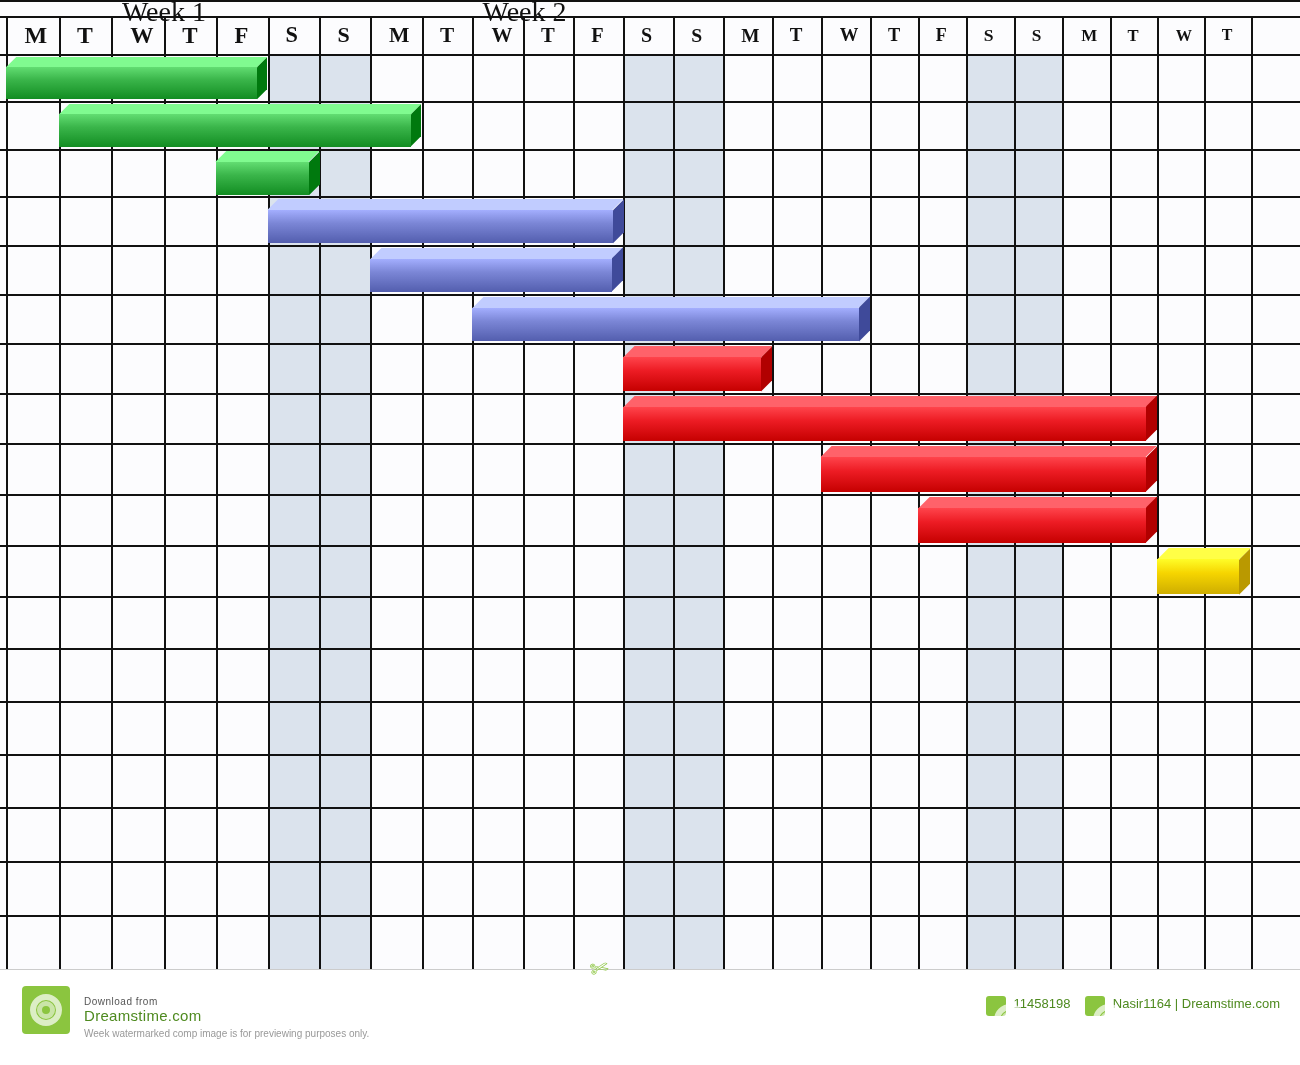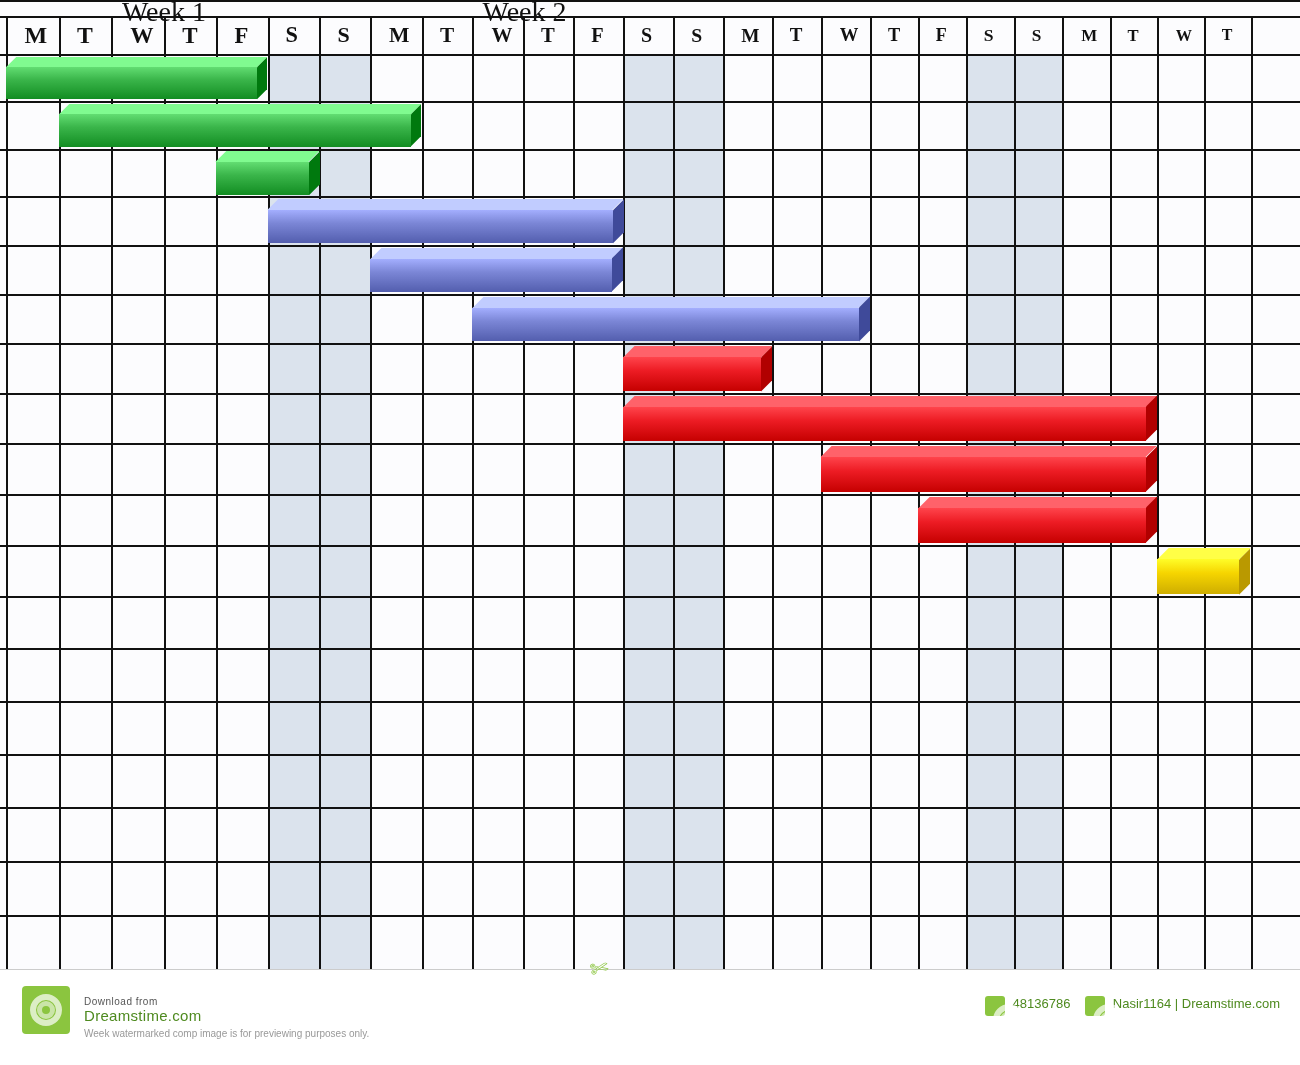--- a/index.html
+++ b/index.html
@@ -170,18 +170,18 @@
   <div class="foot-left">
     <span class="swirl"></span>
     <span class="foot-txt">
       <div class="foot-line1">Download from</div>
       <div class="foot-line2">Dreamstime.com</div>
       <div class="foot-note">Week watermarked comp image is for previewing purposes only.</div>
     </span>
   </div>
   <div class="foot-right">
     <span class="swirl" style="width:20px;height:20px;border-radius:3px;margin-right:4px;"></span>
-    <span>48136786</span>
+    <span>11458198</span>
     &nbsp;
     <span class="swirl" style="width:20px;height:20px;border-radius:3px;margin:0 4px;"></span>
     <span>Nasir1164 | Dreamstime.com</span>
   </div>
 </div>
 
 </body></html>

